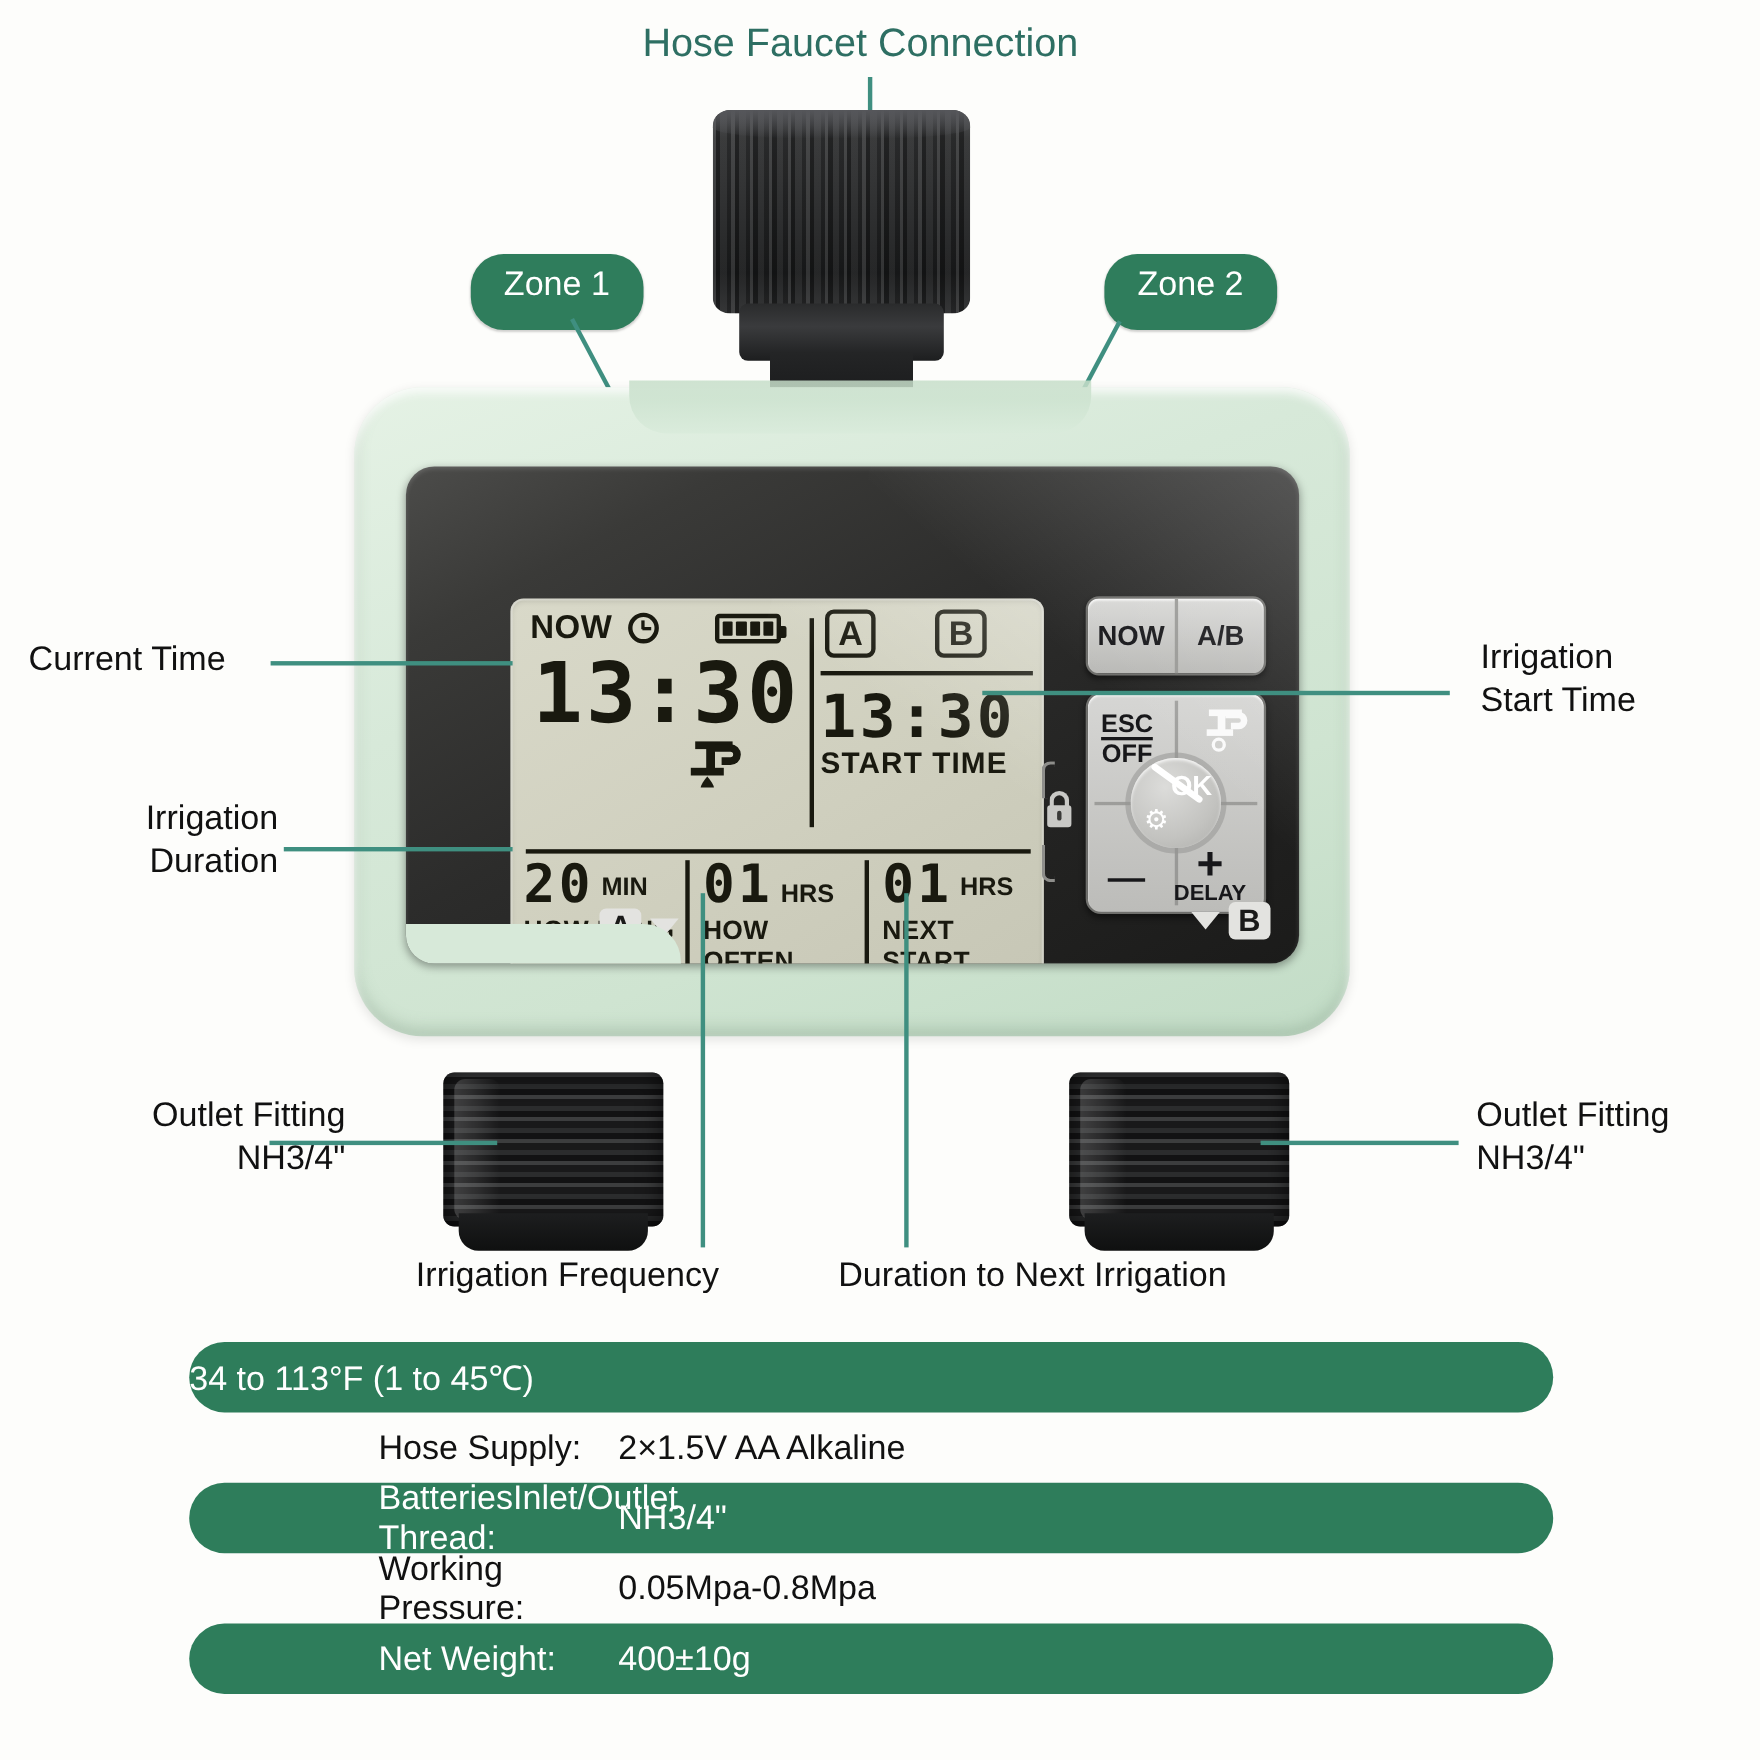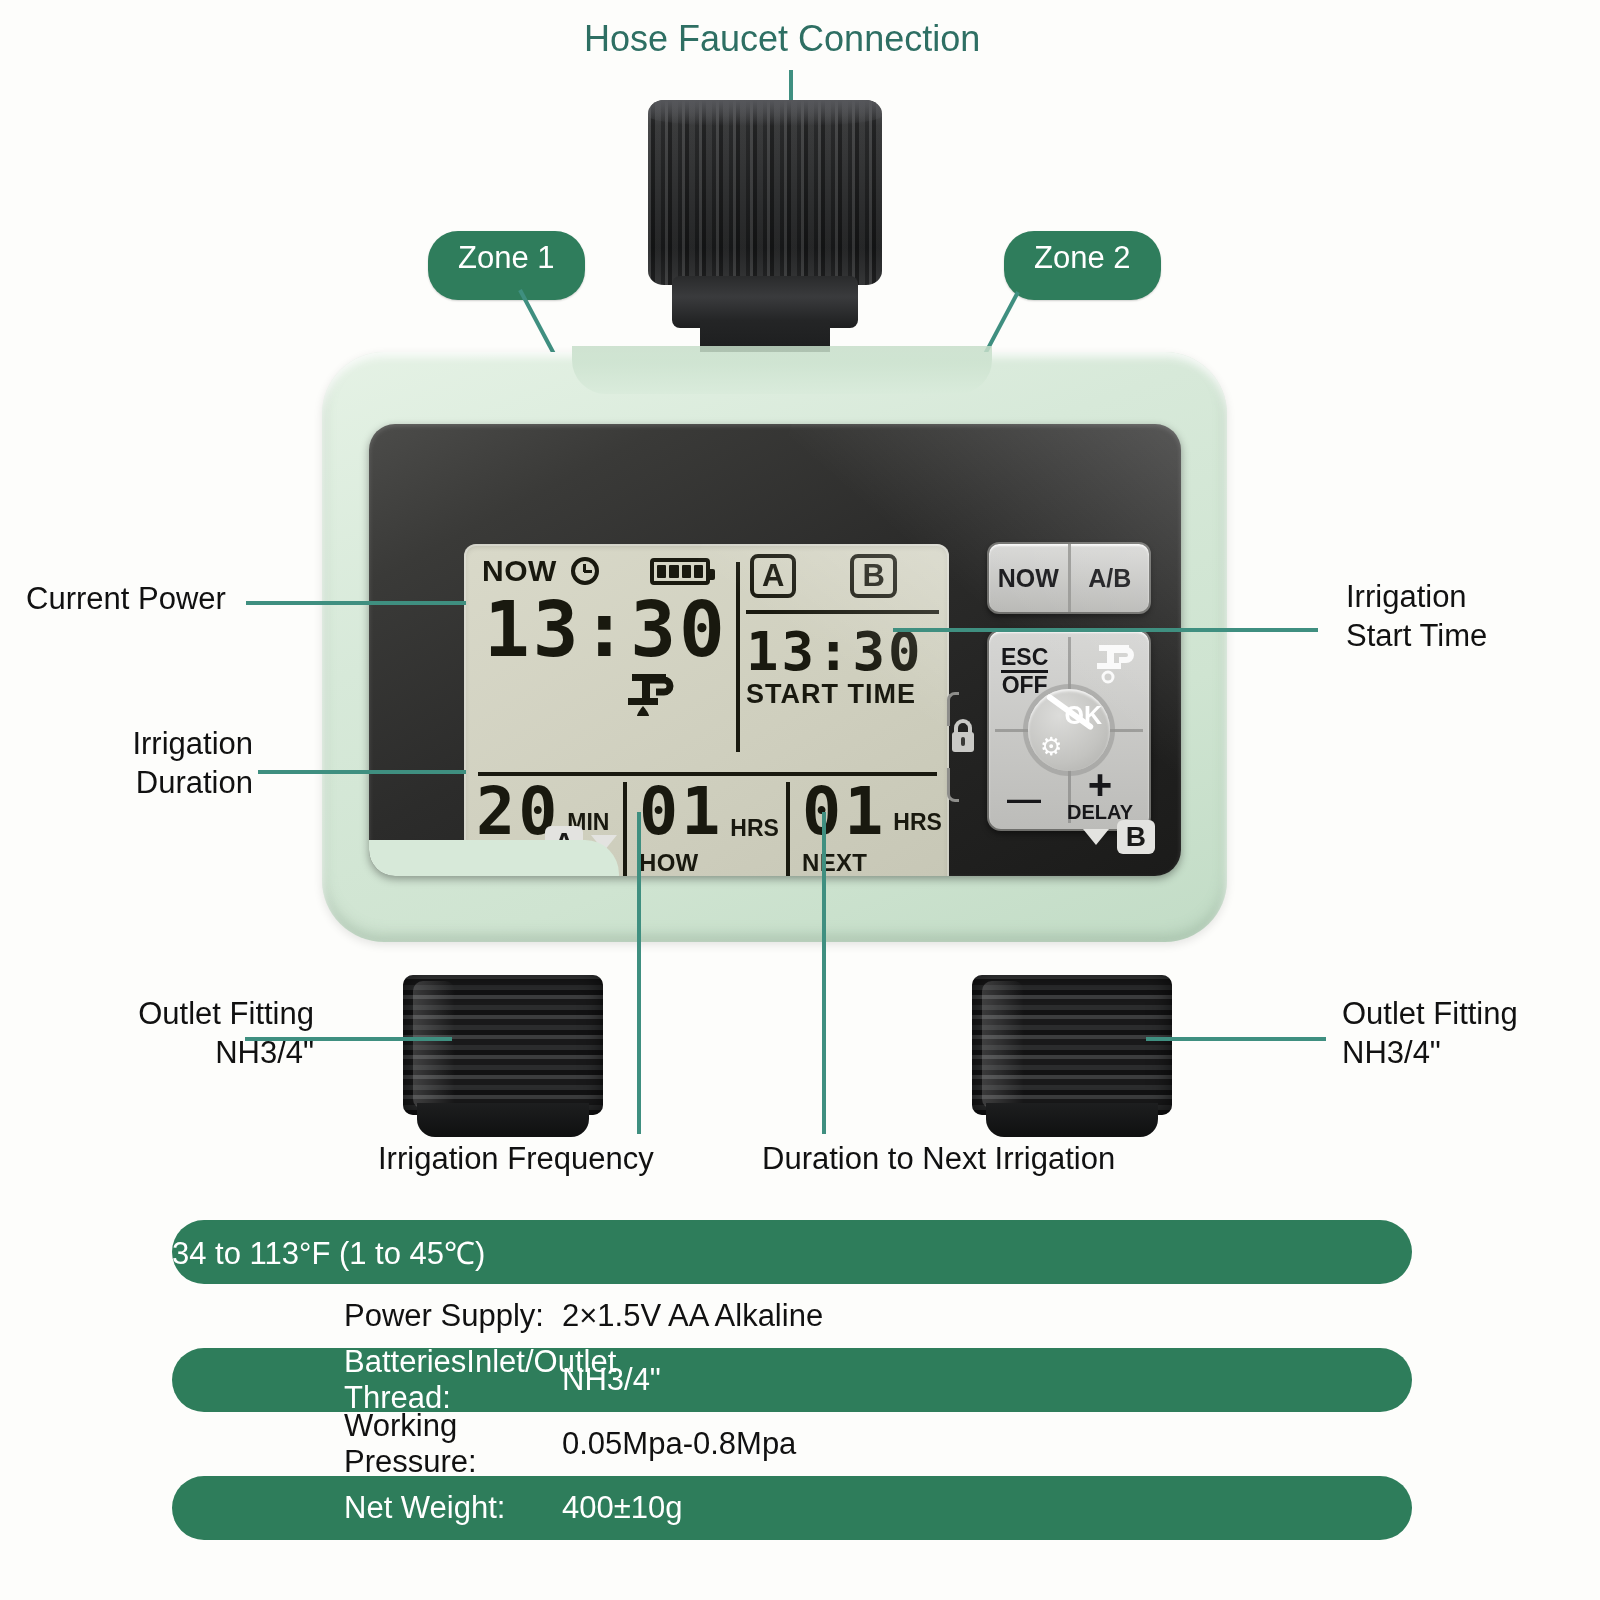--- a/index.html
+++ b/index.html
@@ -119,21 +119,21 @@
   .underline-b{border-top:4px solid #19190f;margin-top:4px;padding-top:4px;}
   .start-label{font-size:27px;font-weight:bold;letter-spacing:1px;margin-top:2px;}
   .ab-chip{
     display:inline-block;border:4px solid #19190f;border-radius:8px;
     padding:0 8px;font-size:31px;font-weight:bold;line-height:1.15;
   }
   .lcd-bot{position:absolute;left:0;right:0;top:238px;height:126px;display:flex;}
   .cell{flex:1;position:relative;padding-left:12px;}
   .cell + .cell{border-left:4px solid #19190f;}
   .cell-val{display:flex;align-items:flex-end;gap:7px;}
-  .cell-num{font-size:65px;line-height:.92;}
+  .cell-num{font-size:48px;line-height:.92;}
   .cell-unit{font-size:23px;font-weight:bold;padding-bottom:6px;}
   .cell-unit.low{padding-bottom:0;}
   .cell-cap{font-size:24px;font-weight:bold;letter-spacing:.3px;margin-top:7px;}
 
   
   .batt{position:relative;width:60px;height:27px;border:4px solid #19190f;border-radius:4px;display:flex;gap:3px;padding:3px;box-sizing:border-box;}
   .batt i{flex:1;background:#19190f;border-radius:1px;}
   .batt:after{content:"";position:absolute;right:-9px;top:7px;width:6px;height:11px;background:#19190f;border-radius:0 2px 2px 0;}
   .clock-ic{width:28px;height:28px;border:4px solid #19190f;border-radius:50%;position:relative;box-sizing:border-box;}
   .clock-ic:before{content:"";position:absolute;left:8px;top:3px;width:3px;height:8px;background:#19190f;}
@@ -383,21 +383,21 @@
     <div class="thr"></div>
     <div class="shine"></div>
     <div class="tip"></div>
   </div>
   <div class="outlet" style="left:972px;top:975px;">
     <div class="thr"></div>
     <div class="shine"></div>
     <div class="tip"></div>
   </div>
 
-  <div class="callout" style="left:26px;top:580px;">Current Power</div>
+  <div class="callout" style="left:26px;top:580px;">Current Time</div>
   <div class="lead h" style="left:246px;top:601px;width:220px;"></div>
 
   <div class="callout" style="left:103px;top:725px;text-align:right;width:150px;">Irrigation
 Duration</div>
   <div class="lead h" style="left:258px;top:770px;width:208px;"></div>
 
   <div class="callout" style="left:22px;top:995px;text-align:right;width:292px;">Outlet Fitting
 NH3/4"</div>
   <div class="lead h" style="left:245px;top:1037px;width:207px;"></div>
 
@@ -413,21 +413,21 @@
   <div class="lead v" style="left:637px;top:812px;height:322px;"></div>
 
   <div class="callout" style="left:762px;top:1140px;">Duration to Next Irrigation</div>
   <div class="lead v" style="left:822px;top:812px;height:322px;"></div>
 
   <div class="spec">
     <div class="spec-row band">
       <span class="spec-v">34 to 113°F (1 to 45℃)</span>
     </div>
     <div class="spec-row">
-      <span class="spec-k">Power Supply:</span>
+      <span class="spec-k">Hose Supply:</span>
       <span class="spec-v">2×1.5V AA Alkaline</span>
     </div>
     <div class="spec-row band">
       <span class="spec-k">BatteriesInlet/Outlet Thread:</span>
       <span class="spec-v">NH3/4"</span>
     </div>
     <div class="spec-row">
       <span class="spec-k">Working Pressure:</span>
       <span class="spec-v">0.05Mpa-0.8Mpa</span>
     </div>

